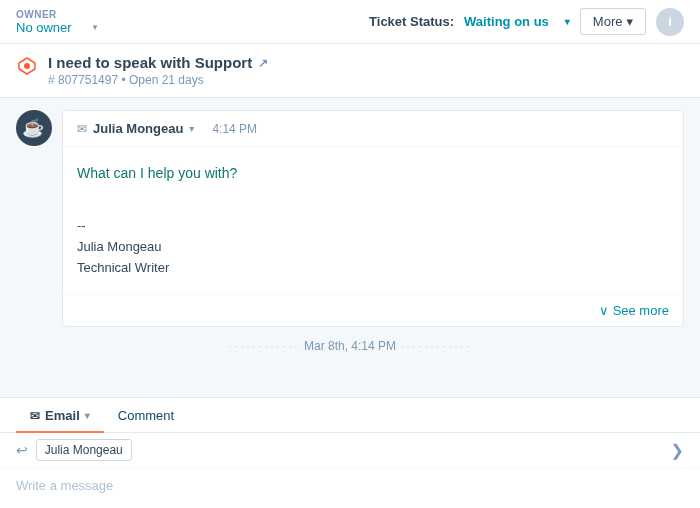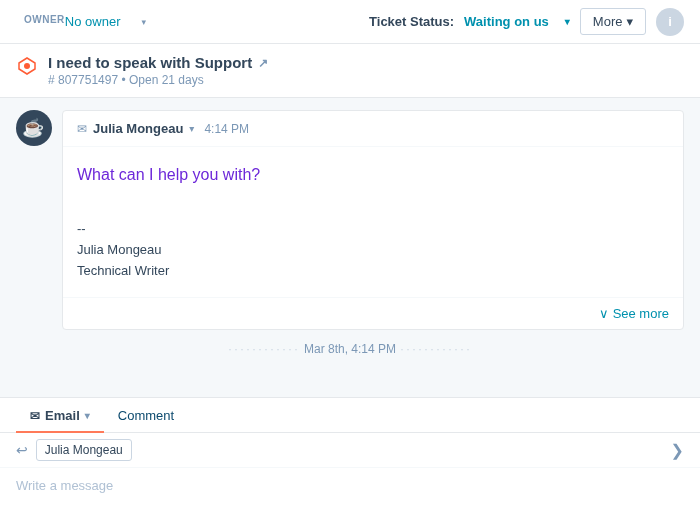--- a/index.html
+++ b/index.html
@@ -18,22 +18,21 @@
       display: flex;
       align-items: center;
       justify-content: space-between;
       background: #fff;
       border-bottom: 1px solid #e5e8eb;
       padding: 8px 16px;
       height: 44px;
     }
     .owner-section {
       display: flex;
-      flex-direction: row;
-      margin-left: 8px;
+      flex-direction: column;
     }
     .owner-label {
       font-size: 10px;
       color: #7c98b6;
       text-transform: uppercase;
       font-weight: 600;
       letter-spacing: 0.5px;
     }
     .owner-value {
       display: flex;
@@ -185,28 +184,28 @@
       color: #33475b;
     }
     .expand-icon {
       color: #7c98b6;
       font-size: 10px;
       cursor: pointer;
     }
     .email-time {
       font-size: 12px;
       color: #7c98b6;
-      margin-left: 4px;
+      margin-left: 12px;
     }
     .email-body {
       padding: 16px 14px;
     }
     .email-body p {
-      font-size: 16px;
-      color: #6d28d9;
+      font-size: 14px;
+      color: #0f766e;
       line-height: 1.5;
       margin-bottom: 16px;
     }
     .email-signature {
       border-top: none;
       padding-top: 16px;
     }
     .email-signature p {
       font-size: 13px;
       color: #33475b;

